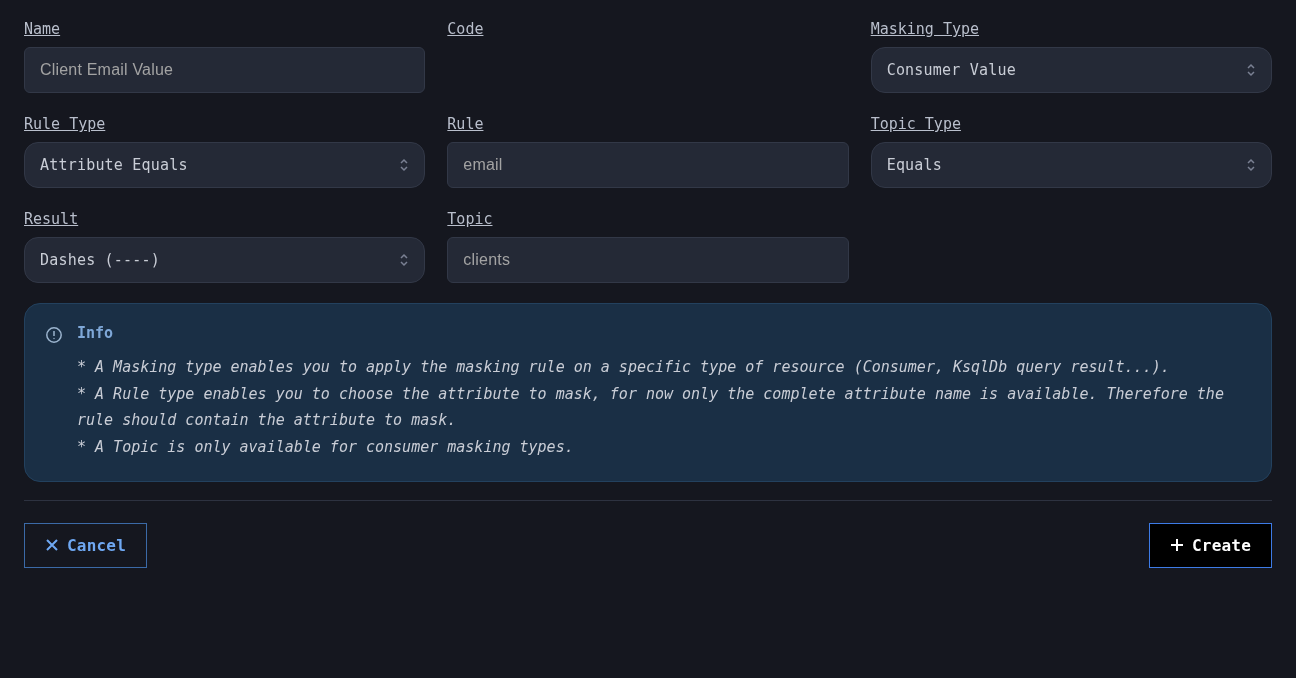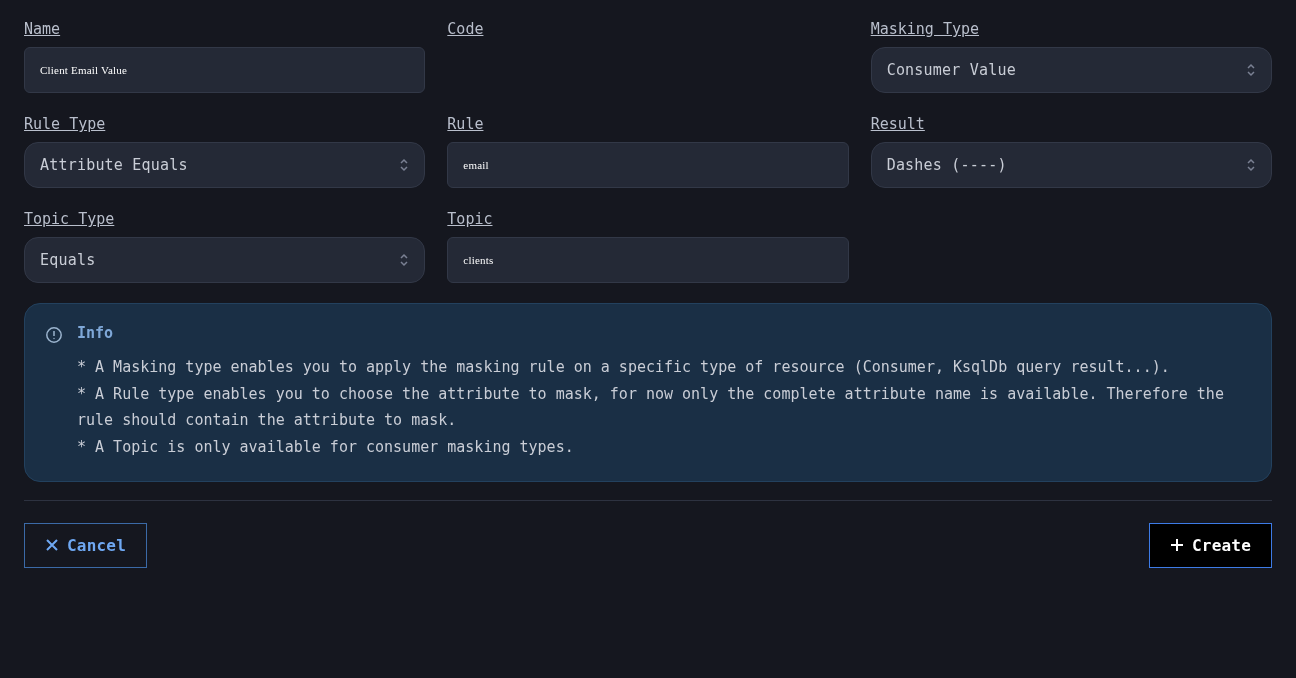--- a/index.html
+++ b/index.html
@@ -66,23 +66,23 @@
       display: flex;
       align-items: center;
       padding: 0 15px;
       position: relative;
     }
     .text-input input {
       background: transparent;
       border: none;
       outline: none;
       width: 100%;
-      font-family: Liberation Serif, serif;
-      font-size: 11px;
-      color: #ffffff;
+      font-family: Liberation Sans, sans-serif;
+      font-size: 16px;
+      color: #a3a3a3;
       letter-spacing: 0.2px;
     }
     .text-input input::placeholder {
       color: #6a7184;
     }
     .select-wrapper {
       cursor: pointer;
       justify-content: space-between;
       border-radius: 14px;
     }
@@ -116,20 +116,21 @@
       font-weight: 700;
       font-size: 15px;
       color: #7fa8d8;
       margin-bottom: 12px;
     }
     .info-text {
       font-size: 15px;
       line-height: 1.78;
       white-space: pre-wrap;
       color: #c9cdd6;
+      font-style: italic;
     }
     .dialog-footer {
       border-top: 1px solid #2d3240;
       margin-top: 18px;
       padding-top: 22px;
       display: flex;
       justify-content: space-between;
     }
     .btn {
       display: inline-flex;
@@ -201,35 +202,35 @@
     </div>
 
     <div class="form-group">
       <label class="form-label">Rule</label>
       <div class="text-input">
         <input type="text" value="email" style="">
       </div>
     </div>
 
     <div class="form-group">
+      <label class="form-label">Topic Type</label>
+      <div class="select-wrapper">
+        <span class="select-value">Equals</span>
+        <span class="select-icon">
+          <svg width="10" height="14" viewBox="0 0 10 14" fill="none" stroke="currentColor" stroke-width="1.5">
+              <path d="M2 5 L5 2 L8 5 M2 9 L5 12 L8 9"></path>
+            </svg>
+        </span>
+      </div>
+    </div>
+
+    <div class="form-group">
       <label class="form-label">Result</label>
       <div class="select-wrapper">
         <span class="select-value">Dashes (----)</span>
-        <span class="select-icon">
-          <svg width="10" height="14" viewBox="0 0 10 14" fill="none" stroke="currentColor" stroke-width="1.5">
-              <path d="M2 5 L5 2 L8 5 M2 9 L5 12 L8 9"></path>
-            </svg>
-        </span>
-      </div>
-    </div>
-
-    <div class="form-group">
-      <label class="form-label">Topic Type</label>
-      <div class="select-wrapper">
-        <span class="select-value">Equals</span>
         <span class="select-icon">
           <svg width="10" height="14" viewBox="0 0 10 14" fill="none" stroke="currentColor" stroke-width="1.5">
               <path d="M2 5 L5 2 L8 5 M2 9 L5 12 L8 9"></path>
             </svg>
         </span>
       </div>
     </div>
 
     <div class="form-group">
       <label class="form-label">Topic</label>

